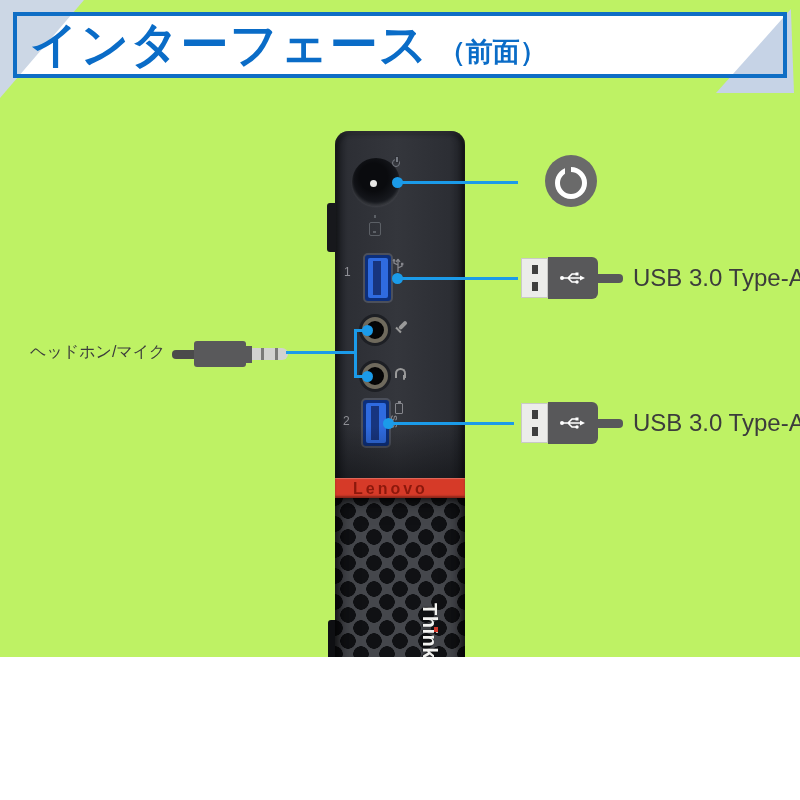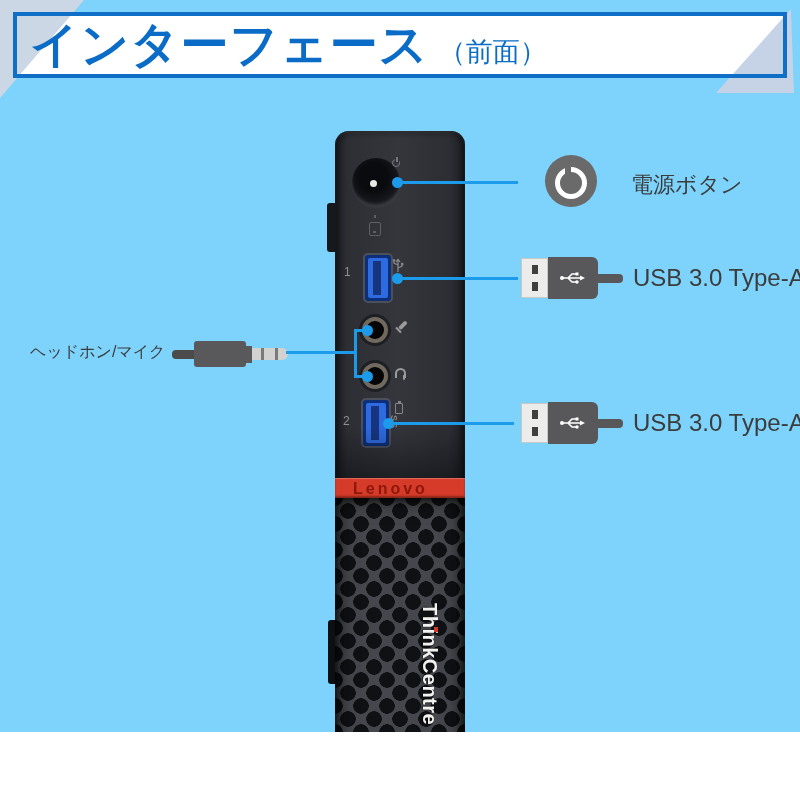--- a/index.html
+++ b/index.html
@@ -1,29 +1,29 @@
 <!DOCTYPE html>
 <html><head>
 <meta charset="utf-8">
 <style>
   * { margin:0; padding:0; box-sizing:border-box; }
   html,body { width:800px; height:800px; background:#fff; font-family:"Liberation Sans","DejaVu Sans",sans-serif; }
-  .page { position:relative; width:800px; height:732px; overflow:hidden; background:#7dd3fc; }
+  .page { position:relative; width:800px; height:657px; overflow:hidden; background:#bef264; }
 
   
   .box-fill { position:absolute; left:13px; top:12px; width:774px; height:66px; background:#fff; z-index:1; }
   .deco-left { position:absolute; left:0; top:0; width:84px; height:98px; background:#ccd7e5;
                clip-path:polygon(0 0,100% 0,0 100%); z-index:2; }
   .deco-right { position:absolute; left:716px; top:9px; width:78px; height:84px; background:#c6d3e6;
                 clip-path:polygon(96% 0,100% 100%,0 100%); z-index:2; }
   .box-border { position:absolute; left:13px; top:12px; width:774px; height:66px;
                 border:4px solid #0f6ec5; z-index:3; }
   .title-row { position:absolute; left:30px; top:12px; height:66px; display:flex; align-items:flex-end; z-index:4; }
   .title { font-size:48px; font-weight:bold; color:#0a6cc7; line-height:1; padding-bottom:9px; letter-spacing:1px; }
-  .subtitle { font-size:27px; font-weight:normal; color:#0a6cc7; line-height:1; padding-bottom:12px; margin-left:10px;margin-top:24px; }
+  .subtitle { font-size:27px; font-weight:bold; color:#0a6cc7; line-height:1; padding-bottom:12px; margin-left:10px;margin-top:24px; }
 
   
   .device { position:absolute; left:335px; top:131px; width:130px; height:621px; z-index:1;
             background:linear-gradient(90deg,#1d1f24 0%,#2d2f35 10%,#34363c 48%,#2c2e34 88%,#1e2025 100%);
             border-radius:14px 14px 10px 10px;
             box-shadow:inset 0 2px 3px rgba(255,255,255,.07), inset -3px 0 6px rgba(0,0,0,.5), inset 3px 0 6px rgba(0,0,0,.45); }
   .tab-left-top { position:absolute; left:-8px; top:72px; width:9px; height:49px; background:#17181c; border-radius:3px 0 0 3px; }
   .tab-left-bottom { position:absolute; left:-7px; top:489px; width:8px; height:64px; background:#0e0f12; border-radius:3px 0 0 3px; }
 
   .pwr-btn { position:absolute; left:17px; top:27px; width:48px; height:48px; border-radius:50%;
@@ -195,21 +195,20 @@
     </div>
     <div class="reflection"></div>
   </div>
 
   <div class="cdot" style="left:392px;top:177px;"></div>
   <div class="cline" style="left:397px;top:181px;width:121px;"></div>
   <div class="icon-power">
     <div class="ring"></div>
       <div class="bar"></div>
   </div>
-  <div class="ann-label label-power">電源ボタン</div>
 
   <div class="cdot" style="left:392px;top:273px;"></div>
   <div class="cline" style="left:397px;top:277px;width:121px;"></div>
   <div class="usb-icon usb-icon-1">
     <div class="usb-conn"></div>
     <div class="usb-body">
       <svg width="28" height="16" viewBox="0 0 28 16">
         <g stroke="#fff" stroke-width="1.6" fill="none">
           <path d="M2 8 L22 8 M9 8 L13 4 L17 4 M9 8 L13 12 L17 12"></path>
         </g>

